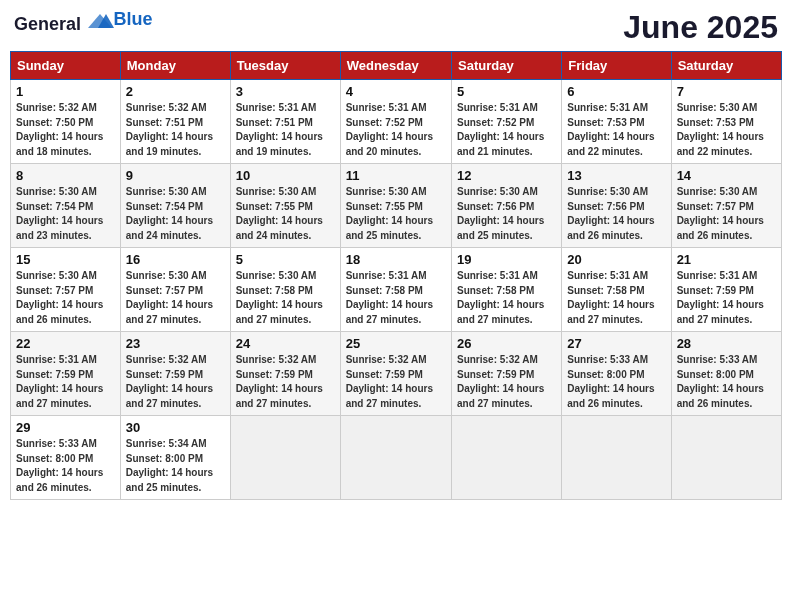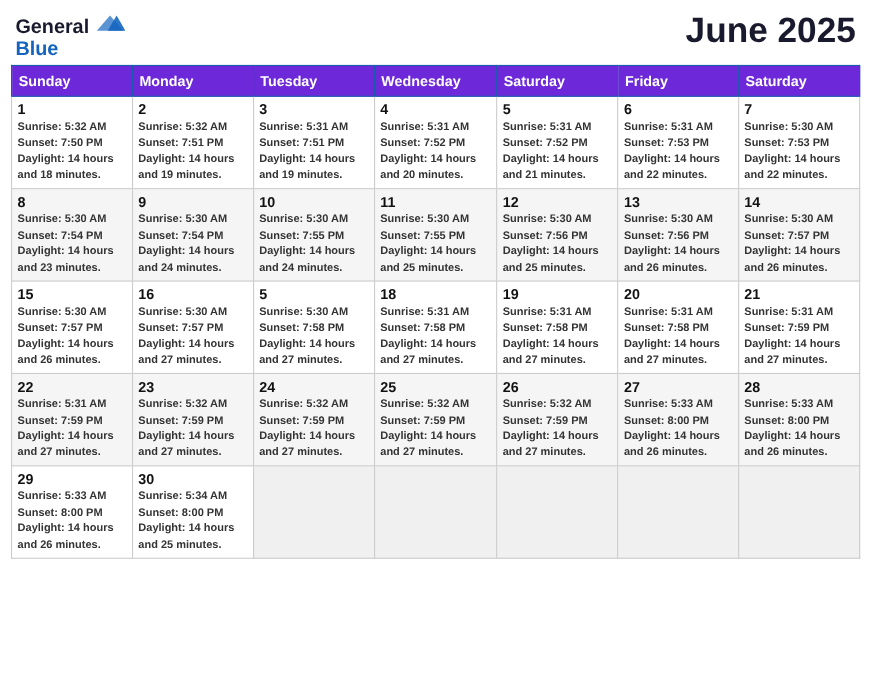--- a/index.html
+++ b/index.html
@@ -12,21 +12,21 @@
     }
     .header {
       display: flex;
       align-items: flex-start;
       justify-content: space-between;
       margin-bottom: 6px;
       padding: 0 4px;
     }
     .logo {
       display: flex;
-      flex-direction: column;
+      flex-direction: row;
       align-items: flex-start;
       justify-content: space-between;
     }
     .logo-general {
       font-size: 18px;
       font-weight: bold;
       color: #1a1a2e;
       line-height: 1;
     }
     .logo-blue {
@@ -58,21 +58,21 @@
       font-size: 14px;
       color: #333;
       margin-top: 2px;
     }
     .calendar {
       width: 100%;
       border-collapse: collapse;
       border: 1px solid #ccc;
     }
     .calendar th {
-      background: #6d28d9;
+      background: #b91c1c;
       color: #fff;
       text-align: left;
       padding: 6px 6px;
       font-size: 13px;
       font-weight: bold;
       border: 1px solid #1a5aad;
     }
     .calendar td {
       vertical-align: top;
       border: 1px solid #ccc;

